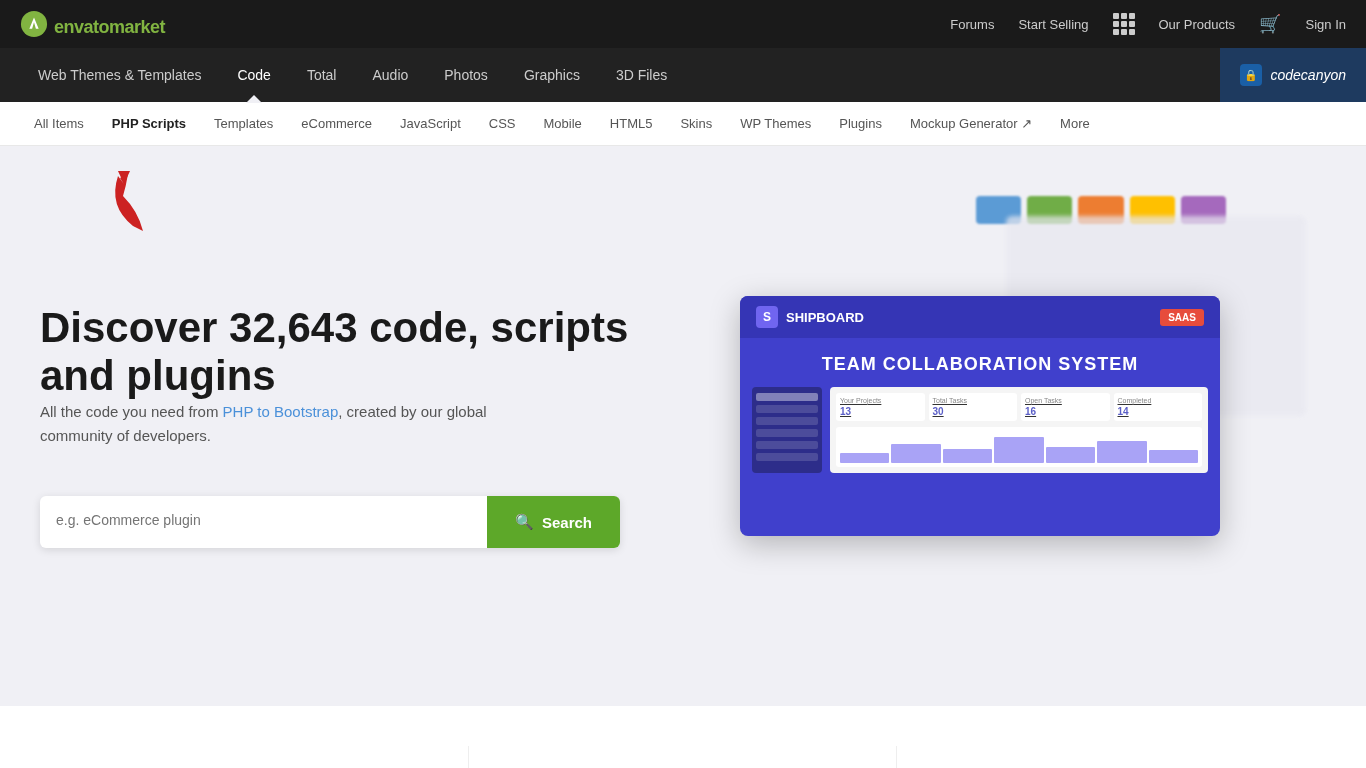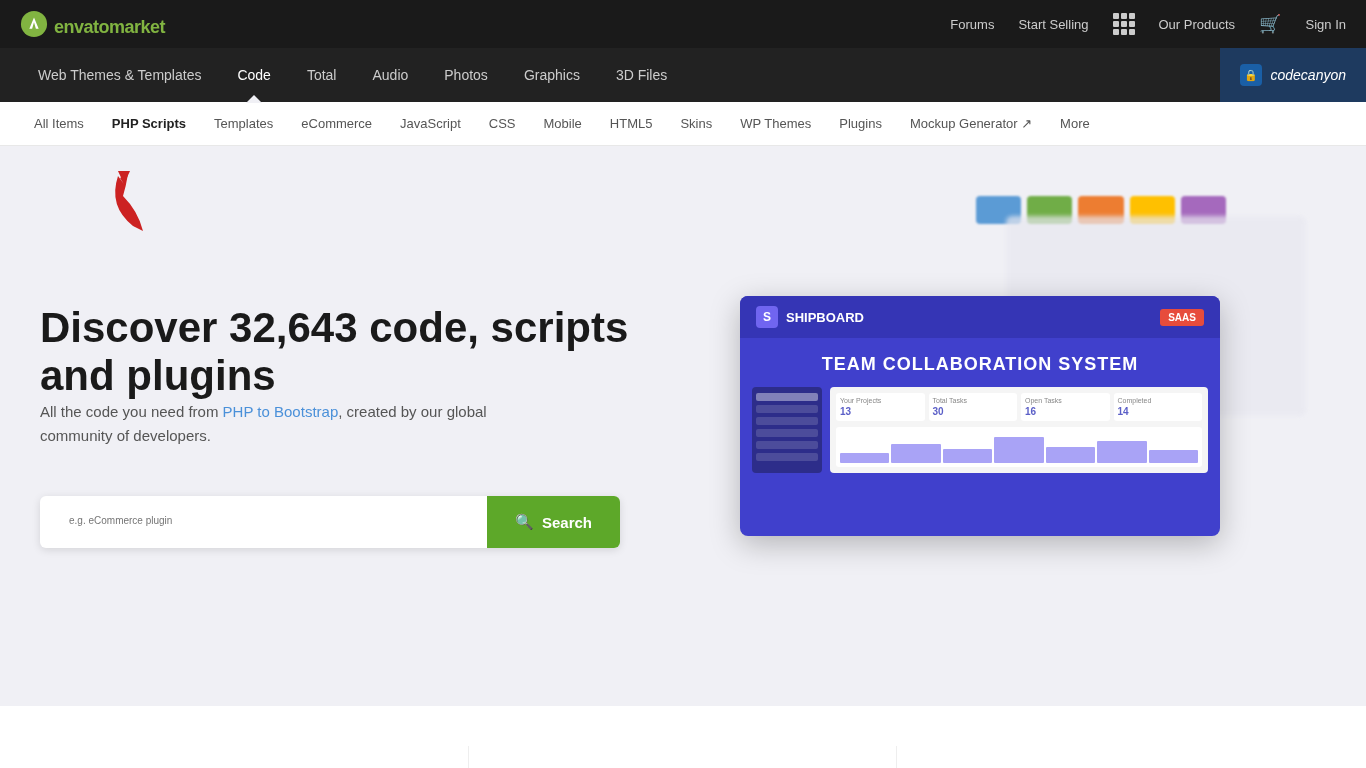--- a/index.html
+++ b/index.html
@@ -191,22 +191,22 @@
       background: #fff;
       border-radius: 6px;
       overflow: hidden;
       box-shadow: 0 2px 8px rgba(0,0,0,0.12);
       max-width: 580px;
     }
     .search-input {
       flex: 1;
       border: none;
       outline: none;
-      padding: 0 29px;
-      font-size: 10px;
+      padding: 0 16px;
+      font-size: 14px;
       color: #999;
       height: 48px;
       background: transparent;
     }
     .search-btn {
       background: #5da829;
       color: #fff;
       border: none;
       padding: 0 28px;
       font-size: 15px;
@@ -325,20 +325,21 @@
       gap: 4px;
       margin-bottom: 6px;
     }
     .mini-stat {
       flex: 1;
       background: #fff;
       border-radius: 3px;
       padding: 4px;
       font-size: 8px;
       color: #333;
+      text-decoration: underline;
     }
     .mini-chart-area {
       height: 40px;
       background: #fff;
       border-radius: 3px;
       display: flex;
       align-items: flex-end;
       padding: 4px;
       gap: 2px;
     }

